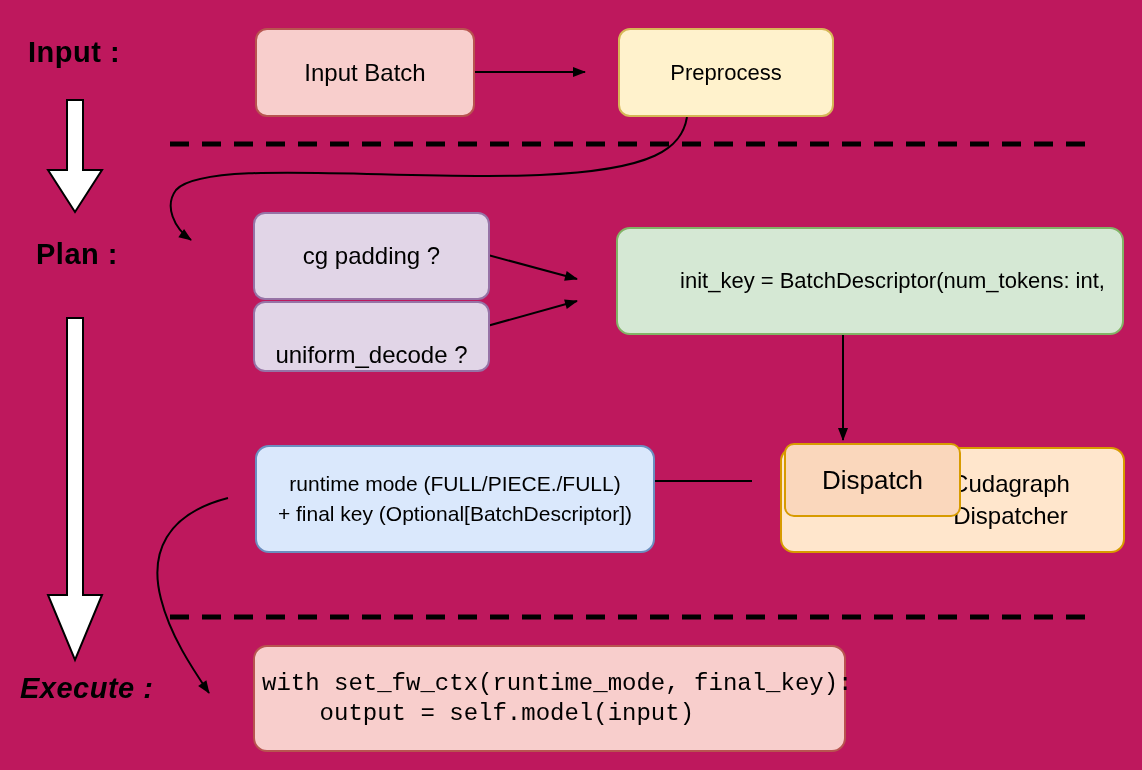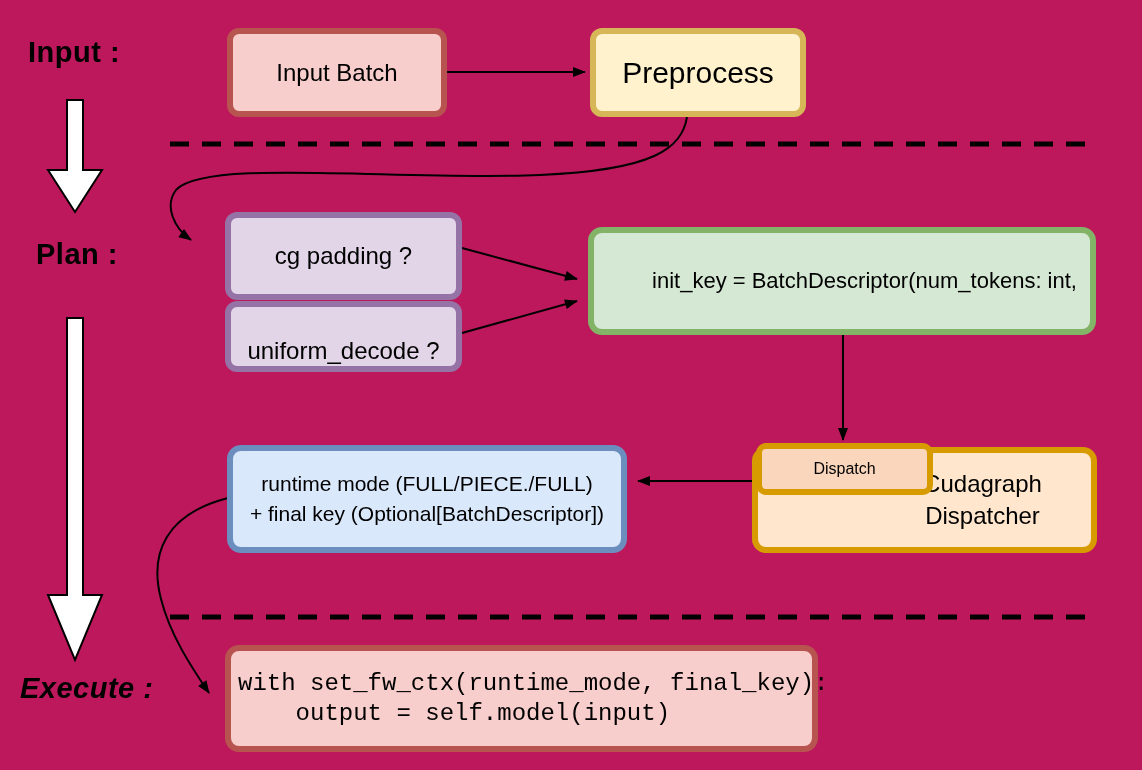--- a/index.html
+++ b/index.html
@@ -26,39 +26,40 @@
   .section-label {
     position: absolute;
     font-weight: bold;
     font-size: 29px;
     letter-spacing: 0.5px;
     white-space: nowrap;
   }
   .node {
     position: absolute;
     box-sizing: border-box;
-    border: 6px solid #404040;
+    border: 2px solid #404040;
     border-radius: 12px;
     display: flex;
     flex-direction: column;
     align-items: center;
     justify-content: center;
     text-align: center;
     line-height: 1.25;
+    margin-left: 28px;
   }
   .node .line { display: block; }
   .n-input-batch   { left:227px; top:28px;  width:220px; height:89px;  font-size:24px; }
-  .n-preprocess    { left:590px; top:28px;  width:216px; height:89px;  font-size:30px;justify-content:center; }
+  .n-preprocess    { left:590px; top:28px;  width:216px; height:89px;  font-size:22px;justify-content:center; }
   .n-cg-padding    { left:225px; top:212px; width:237px; height:88px;  font-size:24px; }
   .n-uniform-decode{ left:225px; top:301px; width:237px; height:71px;  font-size:24px; }
   .n-init-key      { left:588px; top:227px; width:508px; height:108px; font-size:22px; border-radius:14px; line-height:1.3;padding-left:45px; }
   .n-runtime-mode  { left:227px; top:445px; width:400px; height:108px; font-size:21px; border-radius:14px; line-height:1.45; }
   .n-cuda-outer    { left:752px; top:447px; width:345px; height:106px; font-size:24px; border-radius:14px;
                      padding-left:116px; line-height:1.35; }
-  .n-dispatch      { left:756px; top:443px; width:177px; height:52px;  font-size:16px; border-radius:10px; }
+  .n-dispatch      { left:756px; top:443px; width:177px; height:74px;  font-size:26px; border-radius:10px; }
   .n-execute-code  { left:225px; top:645px; width:593px; height:107px; border-radius:14px;
                      font-family:"Liberation Mono","DejaVu Sans Mono",monospace;
                      font-size:24px; line-height:30px;
                      align-items:flex-start; text-align:left; padding-left:7px; }
   .n-execute-code .line { white-space: pre; }
 </style>
 </head>
 <body>
 
 <div class="stage">

